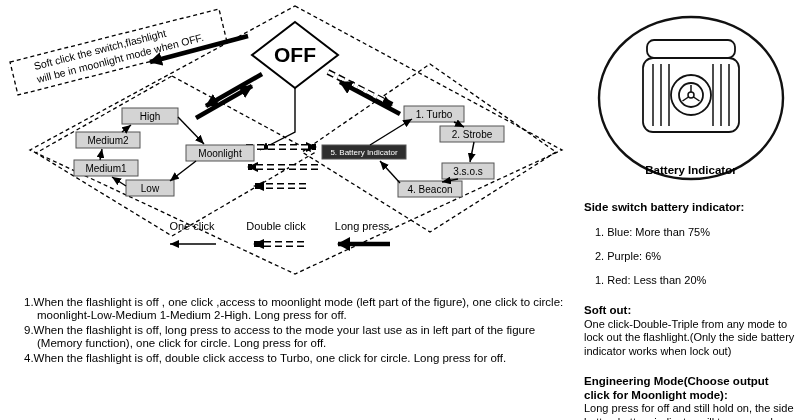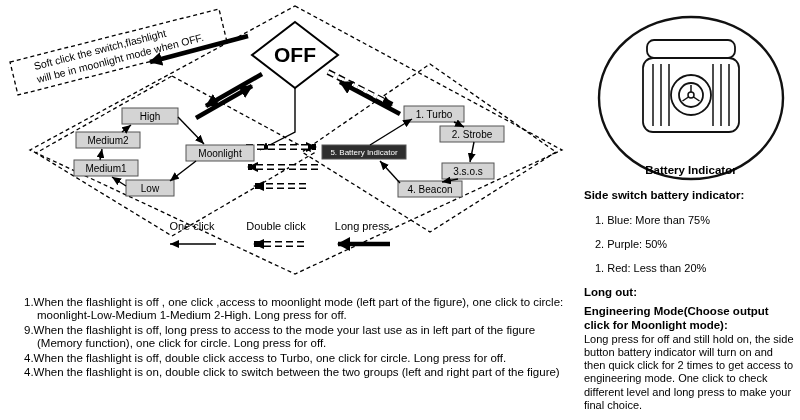--- a/index.html
+++ b/index.html
@@ -20,21 +20,21 @@
   .dashB{fill:none;stroke:#fff;stroke-width:3;stroke-dasharray:7 4;}
   .legend-label{font-size:11px;text-anchor:middle;}
   .head-outline{fill:none;stroke:#111;stroke-width:1.8;}
   .caption{font-size:11.5px;font-weight:bold;text-anchor:middle;}
   .instructions{position:absolute;left:4px;top:296px;width:566px;
                 font-size:11.5px;line-height:1.12;}
   .instr{padding-left:13px;text-indent:-13px;margin-bottom:2px;margin-left:20px;}
   .right-col{position:absolute;left:584px;top:14px;width:213px;
              font-size:11px;line-height:1.2;}
   .circle-wrap{display:block;margin:0 auto;}
-  .rc-title{font-weight:bold;font-size:11.5px;margin-top:5px;}
+  .rc-title{font-weight:bold;font-size:11.5px;margin-top:17px;}
   .rc-item{margin:11px;}
   .rc-body{margin:0;}
 </style>
 </head>
 <body>
 
 <div class="page">
 
   <svg class="diagram-svg" width="578" height="292" viewBox="0 0 578 292">
     <defs>
@@ -137,21 +137,20 @@
       <path class="dashA" d="M304,244 L254,244" marker-end="url(#ah-dash)"></path>
       <path class="dashB" d="M304,244 L262,244"></path>
     </g>
     <path class="thick" d="M390,244 L338,244" marker-end="url(#ah-thick)"></path>
   </svg>
 
   <div class="instructions">
     <div class="instr">1.When the flashlight is off , one click ,access to moonlight mode (left part of the figure), one click to circle: moonlight-Low-Medium 1-Medium 2-High. Long press for off.</div>
     <div class="instr">9.When the flashlight is off, long press to access to the mode your last use as in left part of the figure (Memory function), one click for circle. Long press for off.</div>
     <div class="instr">4.When the flashlight is off, double click access to Turbo, one click for circle. Long press for off.</div>
-    <div class="instr">4.When the flashlight is on, double click to switch between the two groups (left and right part of the figure)</div>
   </div>
 
   <div class="right-col">
 
     <svg class="circle-wrap" width="196" height="170" viewBox="0 0 196 170">
       <ellipse class="head-outline" cx="98" cy="84" rx="92" ry="81" style="stroke-width:2.4"></ellipse>
       <rect class="head-outline" x="54" y="26" width="88" height="18" rx="7"></rect>
       <rect class="head-outline" x="50" y="44" width="96" height="74" rx="10"></rect>
       <g stroke="#111" stroke-width="1.5">
         <line x1="60" y1="50" x2="60" y2="112"></line>
@@ -167,22 +166,23 @@
         <circle cx="98" cy="81" r="3" fill="none"></circle>
         <line x1="98" y1="78" x2="98" y2="71"></line>
         <line x1="95.5" y1="83" x2="89.5" y2="87"></line>
         <line x1="100.5" y1="83" x2="106.5" y2="87"></line>
       </g>
       <text class="caption" x="98" y="160">Battery Indicator</text>
     </svg>
 
     <div class="rc-title">Side switch battery indicator:</div>
     <div class="rc-item">1. Blue: More than 75%</div>
-    <div class="rc-item">2. Purple: 50%</div>
+    <div class="rc-item">2. Purple: 6%</div>
     <div class="rc-item">1. Red: Less than 20%</div>
 
-    <div class="rc-title">Long out:</div>
+    <div class="rc-title">Soft out:</div>
+    <div class="rc-body">One click-Double-Triple from any mode to lock out the flashlight.(Only the side battery indicator works when lock out)</div>
 
     <div class="rc-title">Engineering Mode(Choose output click for Moonlight mode):</div>
     <div class="rc-body">Long press for off and still hold on, the side button battery indicator will turn on and then quick click for 2 times to get access to engineering mode. One click to check different level and long press to make your final choice.</div>
   </div>
 
 </div>
 
 </body></html>

